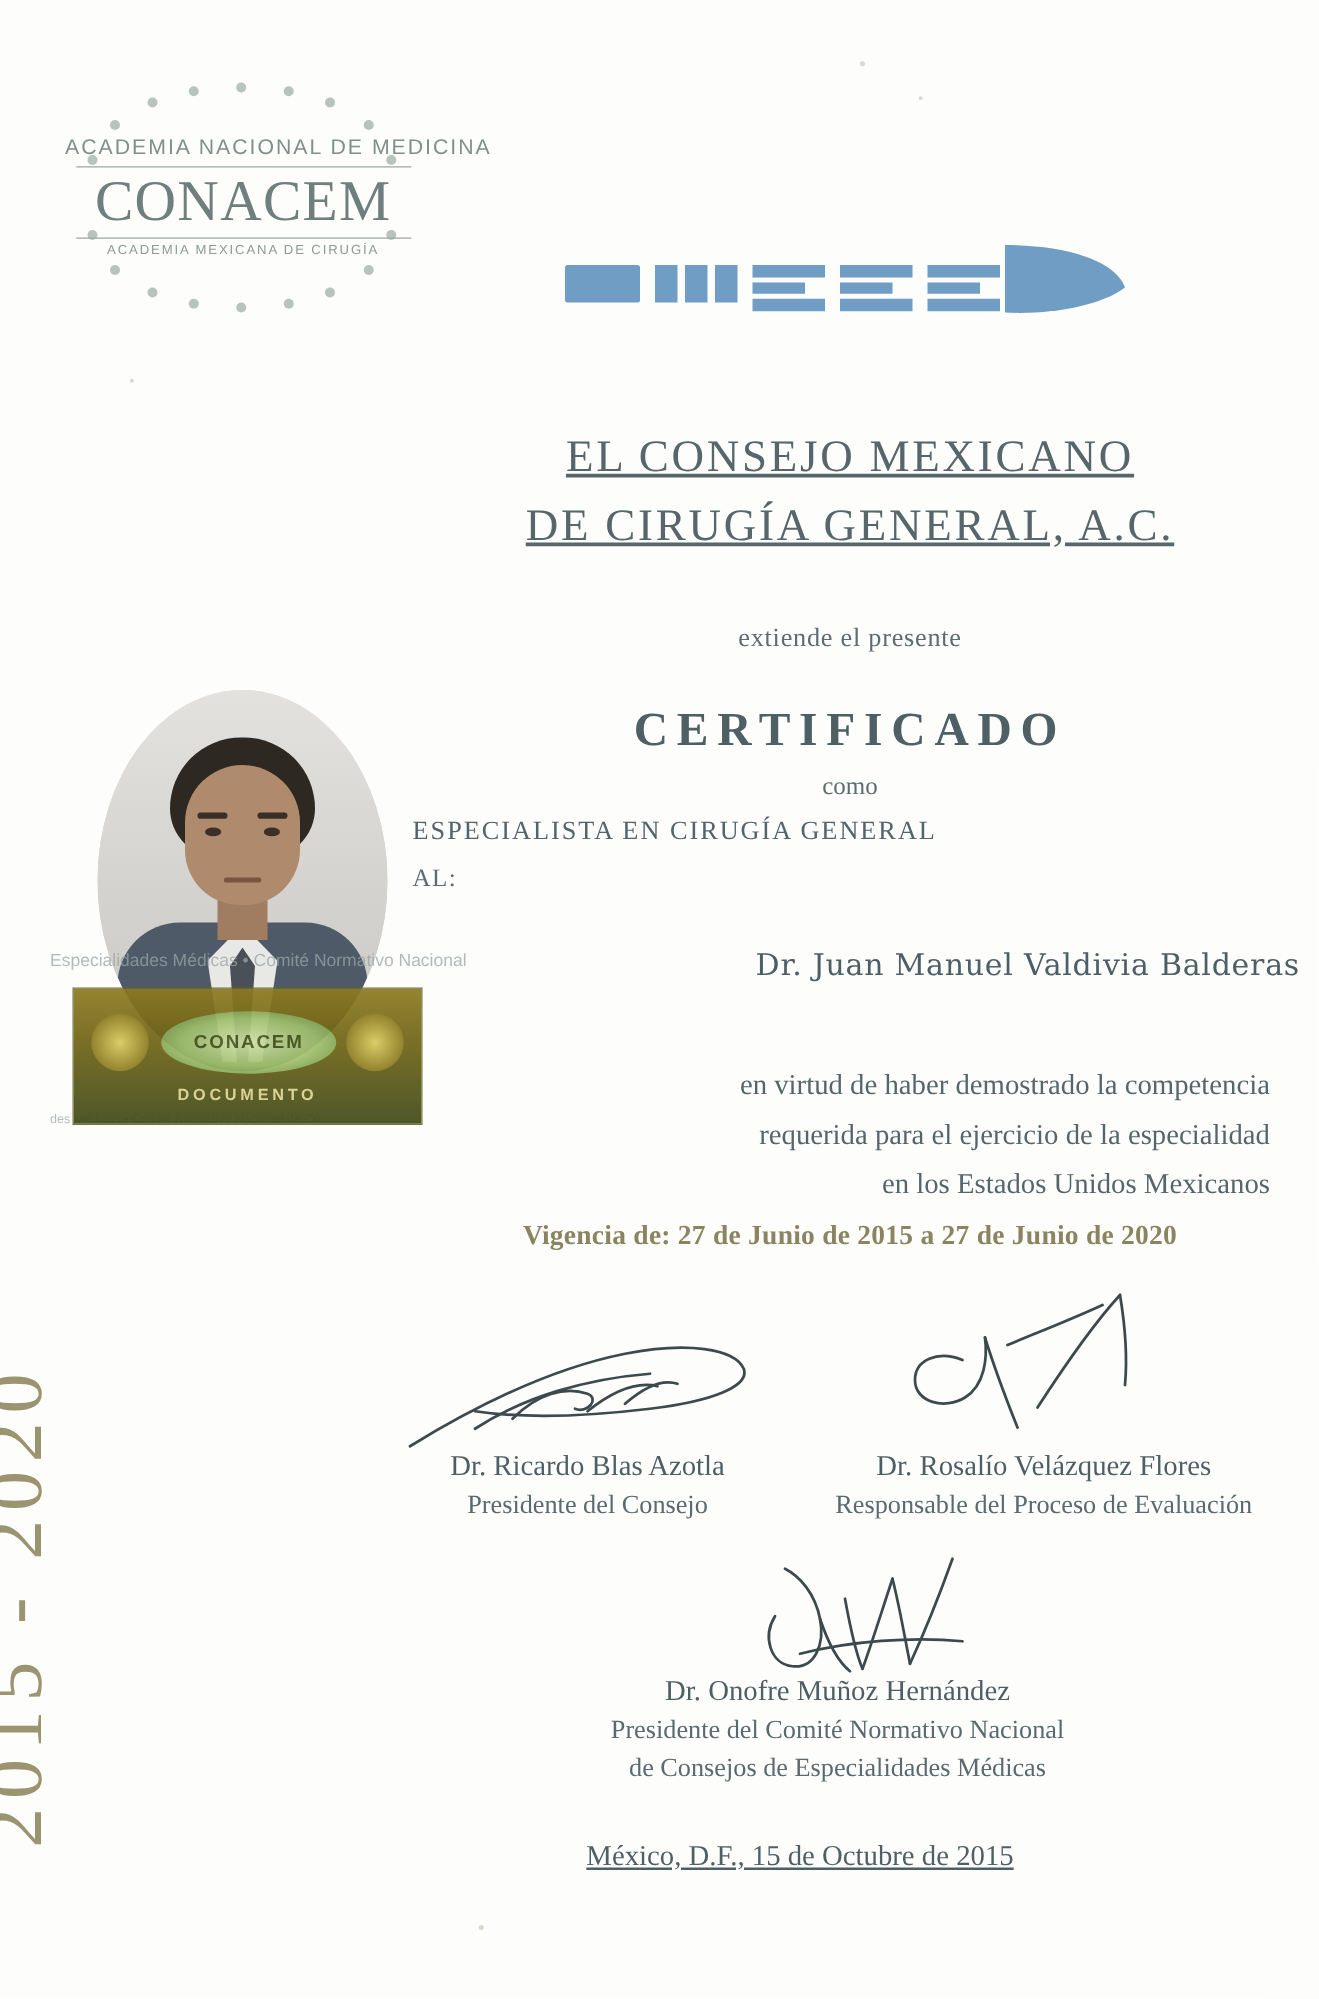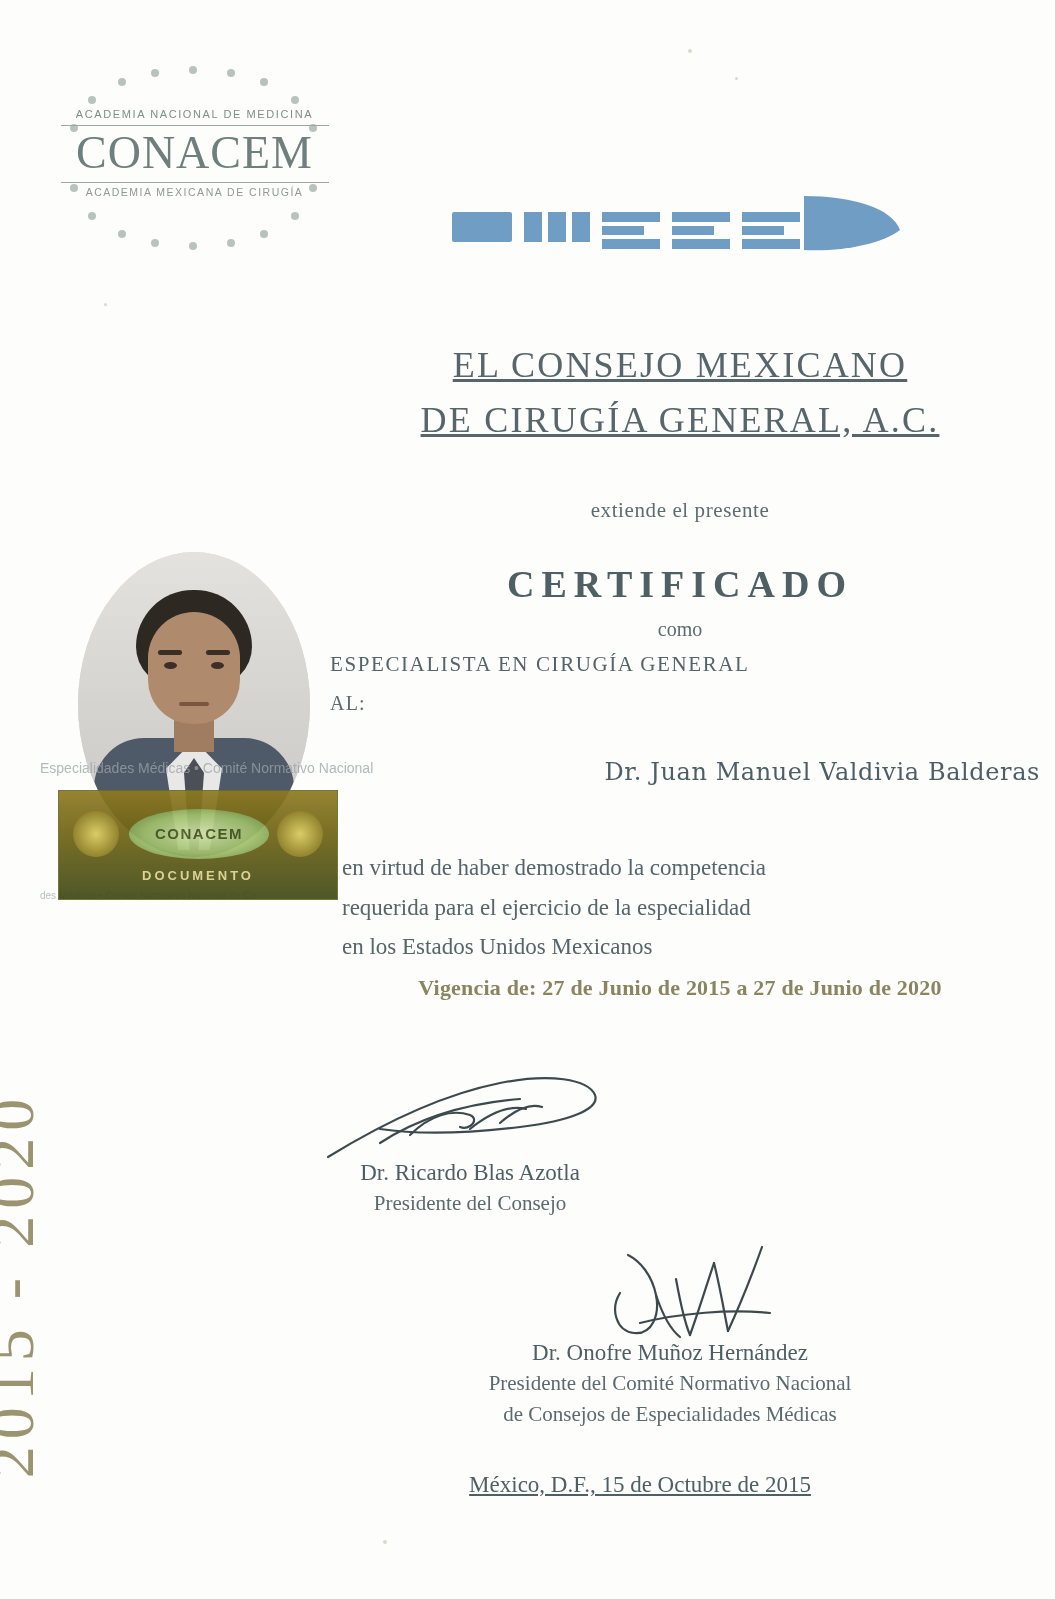--- a/index.html
+++ b/index.html
@@ -33,21 +33,21 @@
     height: 195px;
   }
   .conacem-inner {
     position: absolute;
     left: 0;
     top: 48px;
     width: 285px;
   }
   .conacem-top-line {
     font-family: "Liberation Sans", sans-serif;
-    font-size: 11px;
+    font-size: 17px;
     letter-spacing: 1.6px;
     color: #7e8f8c;
     white-space: nowrap;
   }
   .conacem-rule {
     width: 268px;
     height: 1px;
     background: #9aa8a3;
     margin: 5px auto 3px auto;
   }
@@ -145,24 +145,24 @@
     top: 758px;
     width: 720px;
     text-align: right;
     font-family: "DejaVu Serif", serif;
     font-size: 24px;
     letter-spacing: 0.6px;
     color: #4d5f66;
   }
   .virtue {
     position: absolute;
-    left: 342px;
+    left: 316px;
     top: 848px;
     width: 700px;
-    text-align: left;
+    text-align: right;
     font-size: 23px;
     line-height: 1.72;
     color: #55666b;
   }
   .vigencia {
     position: absolute;
     left: 330px;
     top: 975px;
     width: 700px;
     text-align: center;
@@ -524,20 +524,33 @@
         <path d="M60 78 C100 52 150 38 200 34"></path>
         <path d="M90 70 C110 50 132 44 150 50 C160 54 150 66 140 62"></path>
         <path d="M150 64 C170 48 190 40 206 44"></path>
         <path d="M180 58 C196 44 210 38 222 42"></path>
       </g>
     </svg>
     <div class="sig-name">Dr. Ricardo Blas Azotla</div>
     <div class="sig-role">Presidente del Consejo</div>
   </div>
 
+  <div class="sig-block" id="sig-right">
+    <svg class="sig-ink" style="left:60px; top:-130px;" width="280" height="140" viewBox="0 0 280 140">
+      <g fill="none" stroke="#3d4a4d" stroke-width="2.2" stroke-linecap="round">
+        <path d="M60 58 C40 50 22 58 22 74 C22 92 46 98 62 88 C78 78 80 56 78 40"></path>
+        <path d="M78 40 C86 66 96 92 104 112"></path>
+        <path d="M96 46 C120 36 146 26 172 14"></path>
+        <path d="M120 96 C142 62 164 30 186 6"></path>
+        <path d="M186 6 C190 30 192 56 190 78"></path>
+      </g>
+    </svg>
+    <div class="sig-name">Dr. Rosalío Velázquez Flores</div>
+    <div class="sig-role">Responsable del Proceso de Evaluación</div>
+  </div>
 
   <div class="sig-block" id="sig-bottom">
     <svg class="sig-ink" style="left:120px; top:-105px;" width="240" height="115" viewBox="0 0 240 115">
       <g fill="none" stroke="#3d4a4d" stroke-width="2.2" stroke-linecap="round">
         <path d="M40 58 C30 74 36 96 54 98 C72 100 80 80 76 60 C72 40 60 26 48 20"></path>
         <path d="M76 60 C82 78 90 94 100 102"></path>
         <path d="M96 44 C100 66 104 86 110 100"></path>
         <path d="M110 100 C118 78 126 52 134 28"></path>
         <path d="M134 28 C140 52 144 76 148 96"></path>
         <path d="M148 96 C160 70 172 40 182 12"></path>

